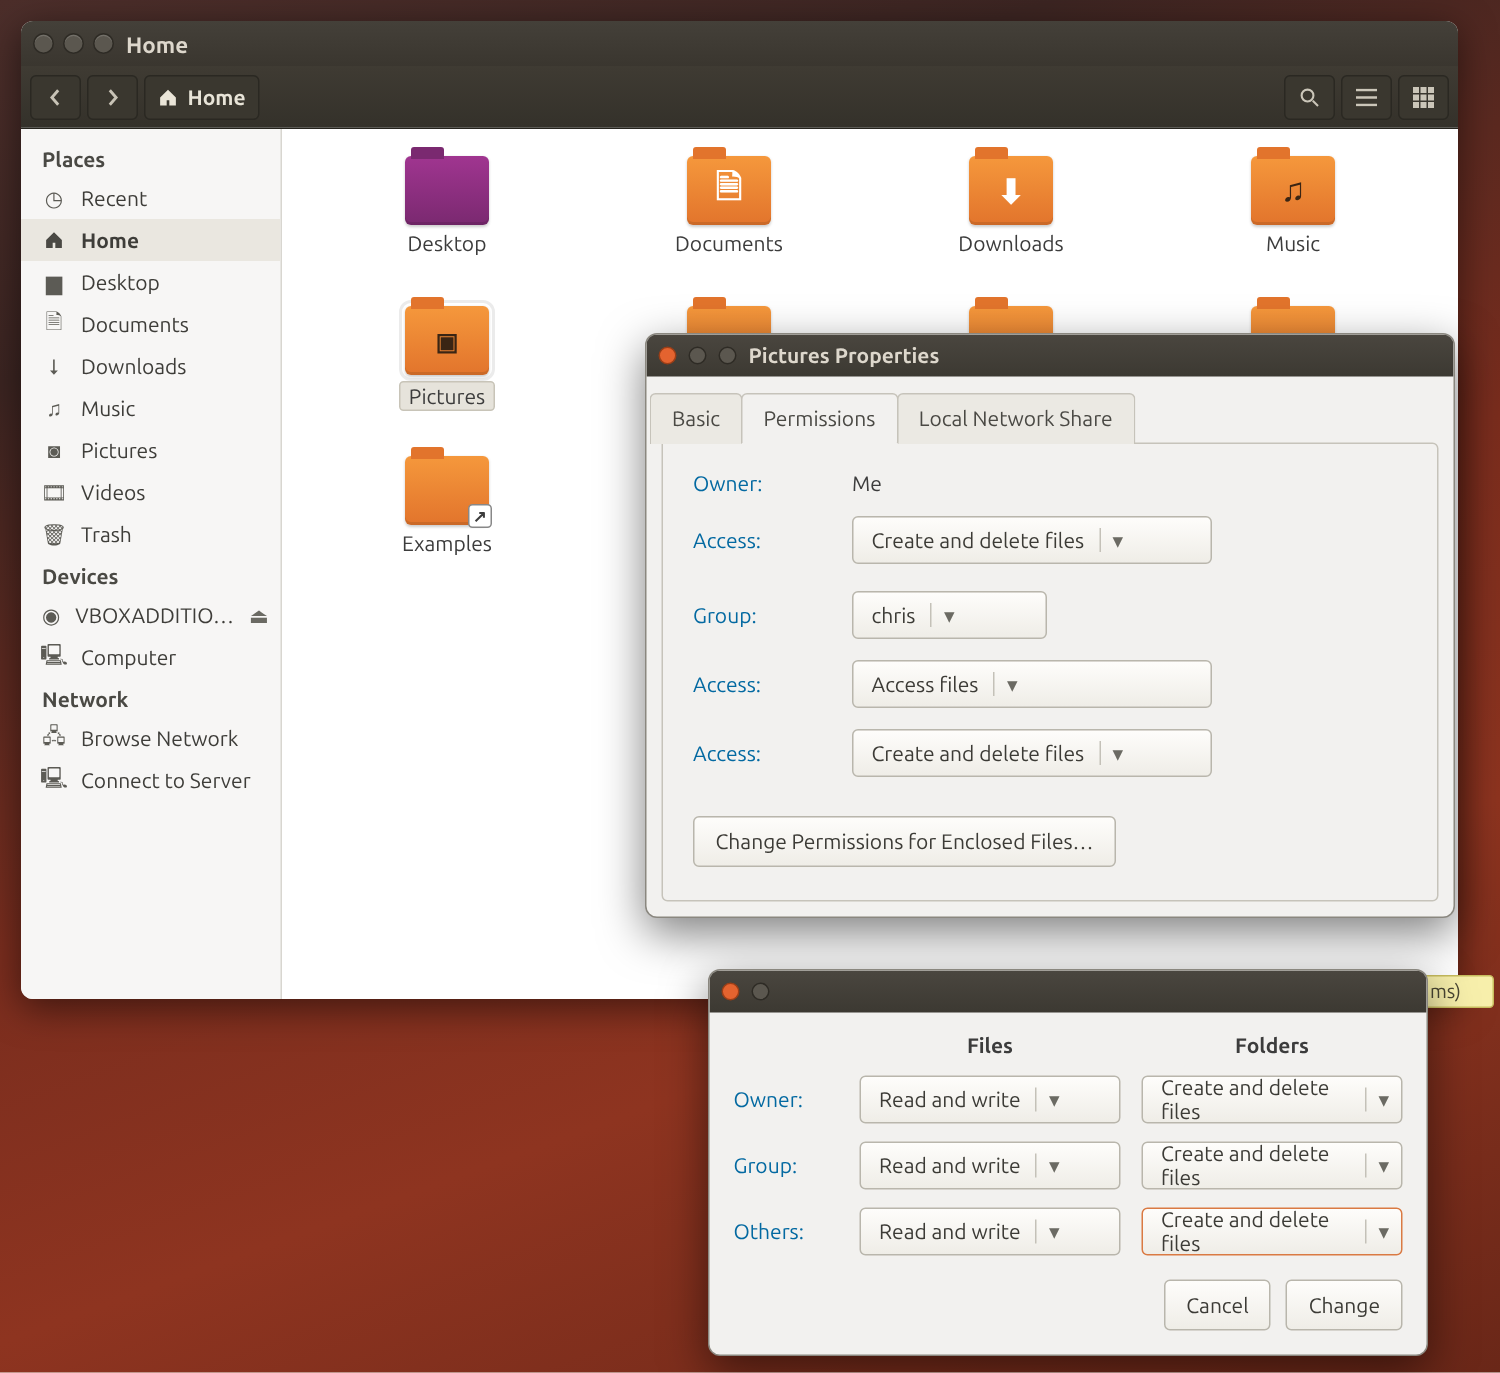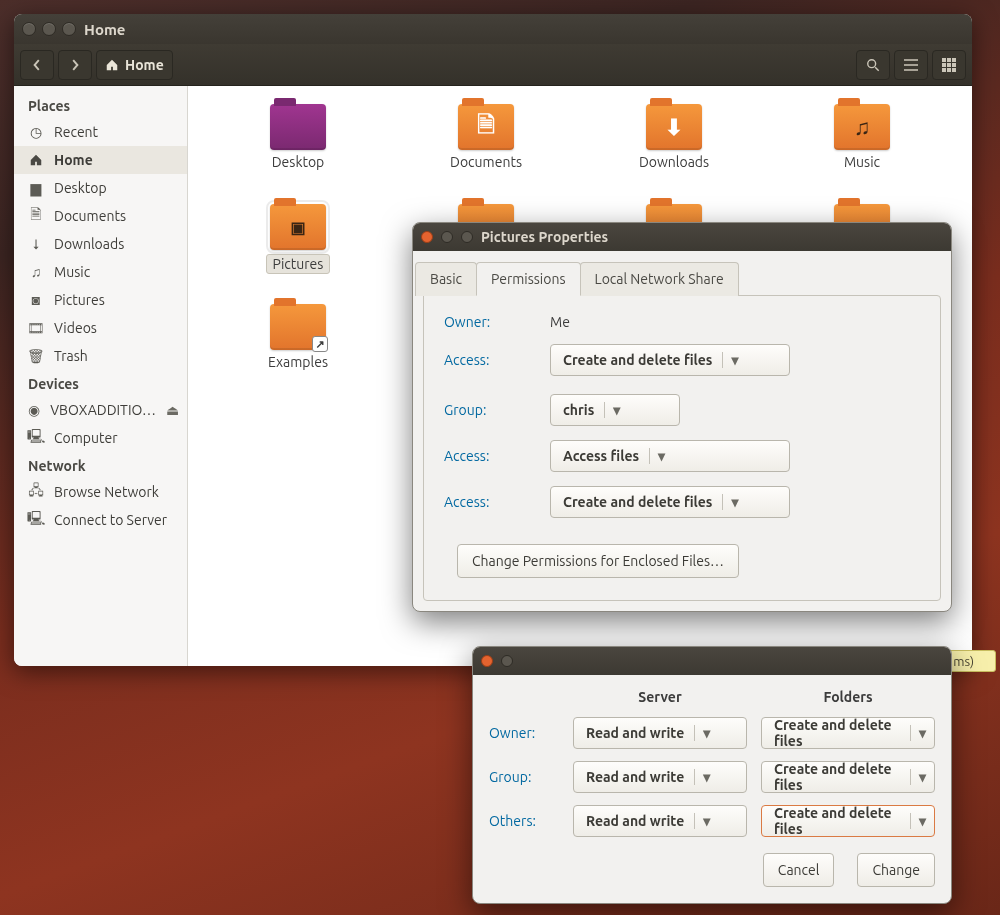--- a/index.html
+++ b/index.html
@@ -174,21 +174,21 @@
   .dlg-titlebar {
     height: 28px;
     background: linear-gradient(#4a463f, #3c3932);
     display:flex; align-items:center; gap:8px; padding:0 8px;
     color:#ddd7cc; font-weight:600;
   }
   .dlg-wbtn { width:12px;height:12px;border-radius:50%;background:#5b574f;border:1px solid #2e2b25; }
   .dlg-wbtn.close{ background:#e4632f; border-color:#9b3e17; }
 
   .props {
-    left: 412px; top: 222px;
+    left: 430px; top: 222px;
     width: 540px;
   }
   .tabs {
     display:flex;
     padding: 10px 2px 0;
     gap: 0;
   }
   .tab {
     padding: 8px 14px;
     border:1px solid #c6c3ba;
@@ -226,38 +226,36 @@
     height: 32px;
     border:1px solid #b9b6ac;
     background:linear-gradient(#fefdfb,#efede7);
     border-radius:4px;
     display:inline-flex;
     align-items:center;
     padding: 0 8px 0 12px;
     gap: 10px;
     color:#3c3b36;
     min-width: 120px;
-    font-weight: bold;
   }
   .combo .caret {
     border-left:1px solid #c4c1b8;
     padding-left:8px;
     color:#6b6a63;
   }
   .btn {
     height: 32px;
     border:1px solid #b9b6ac;
     background:linear-gradient(#fefdfb,#efede7);
     border-radius:4px;
     display:inline-flex;
     align-items:center;
     justify-content:center;
     padding: 16px 14px;
     color:#3c3b36;
-    margin-left:13px;
   }
 
   
   .encl {
     left: 472px; top: 646px;
     width: 480px;
   }
   .encl-body { padding: 14px 16px 16px; }
   .encl-grid {
     display:grid;
@@ -527,21 +525,21 @@
 </div>
 
 <div class="dialog encl">
   <div class="dlg-titlebar">
     <div class="dlg-wbtn close"></div>
     <div class="dlg-wbtn"></div>
   </div>
   <div class="encl-body">
     <div class="encl-grid">
       <div></div>
-      <div class="encl-head">Server</div>
+      <div class="encl-head">Files</div>
       <div class="encl-head">Folders</div>
 
       <div class="form-label">Owner:</div>
       <div class="combo">
         <span>Read and write</span>
         <span class="caret">▾</span>
       </div>
       <div class="combo">
         <span>Create and delete files</span>
         <span class="caret">▾</span>

